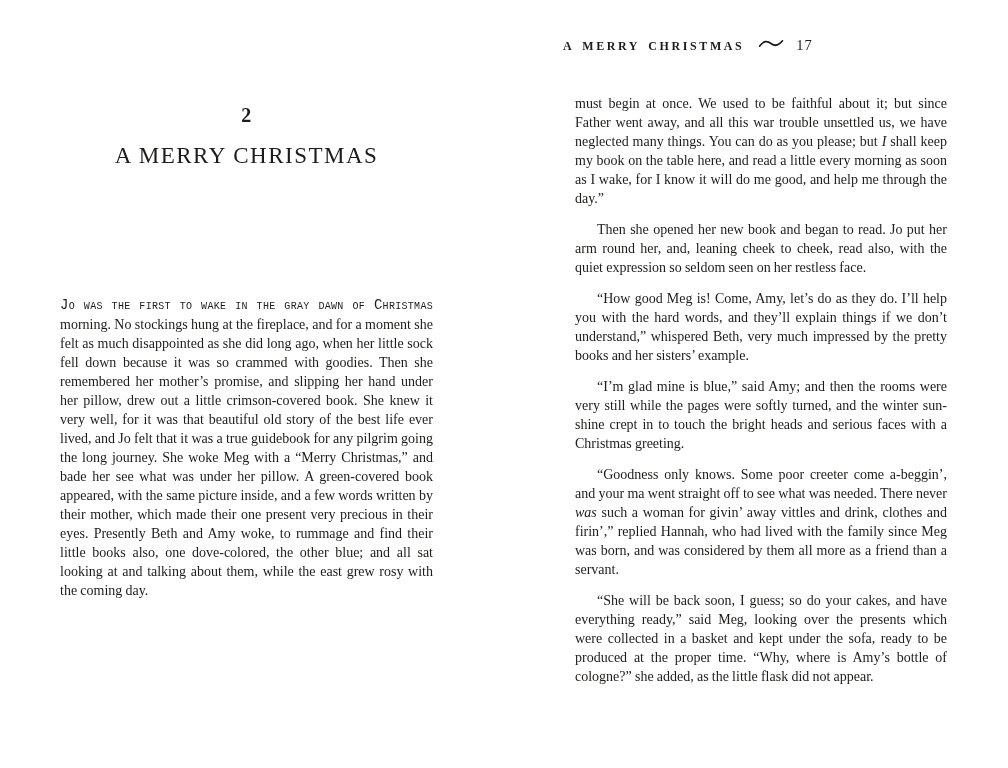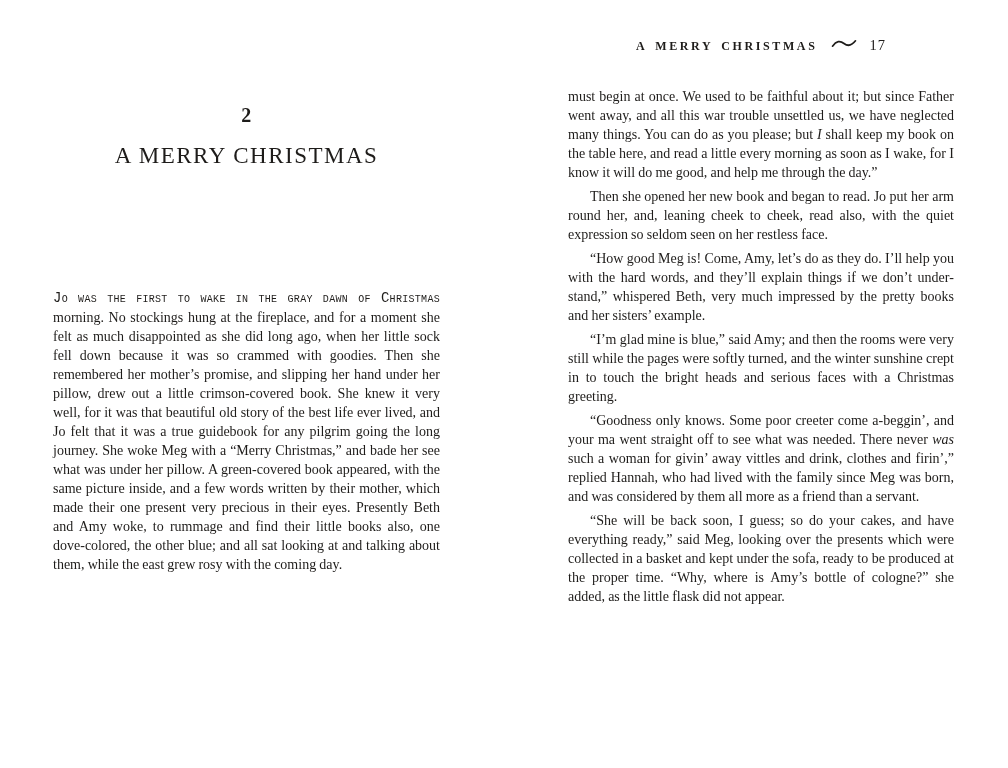--- a/index.html
+++ b/index.html
@@ -41,21 +41,21 @@
     font-size: 23px;
     letter-spacing: 1.5px;
   }
 
   
   .running-head {
     position: absolute;
     top: 36px;
     right: 0;
     width: 100%;
-    text-align: center;
+    text-align: left;
     white-space: nowrap;
   }
   .running-title {
     font-size: 12px;
     font-weight: bold;
     letter-spacing: 2.6px;
     word-spacing: 3px;
   }
   .running-ornament {
     display: inline-block;
@@ -72,21 +72,21 @@
   
   .body-text {
     position: absolute;
     left: 0;
     width: 100%;
   }
   .body-left  { top: 283px; }
   .body-right { top: 82px; }
 
   p.para {
-    margin: 5px;
+    margin: 12px;
     font-size: 14px;
     line-height: 19px;
     text-align: justify;
     word-spacing: -0.3px;
   }
   p.para.indent { text-indent: 22px; }
 
   .run-normal { }
   .run-italic { font-style: italic; }
   .run-smallcaps {

